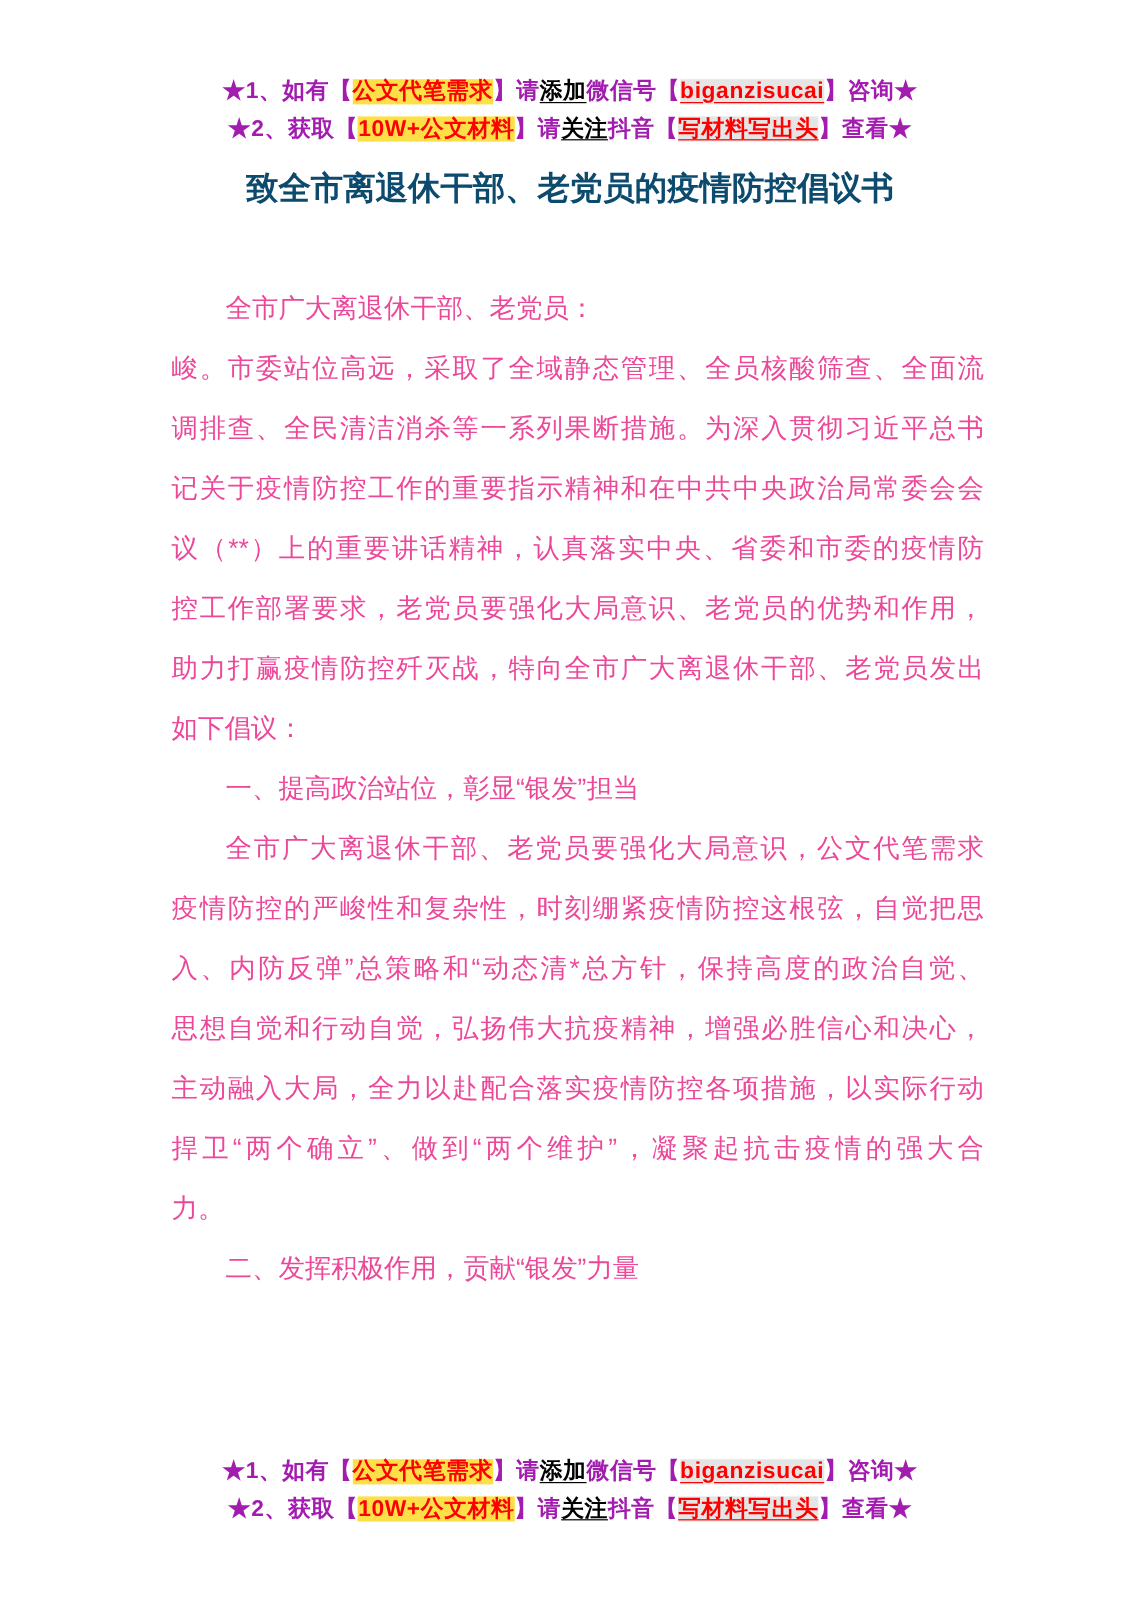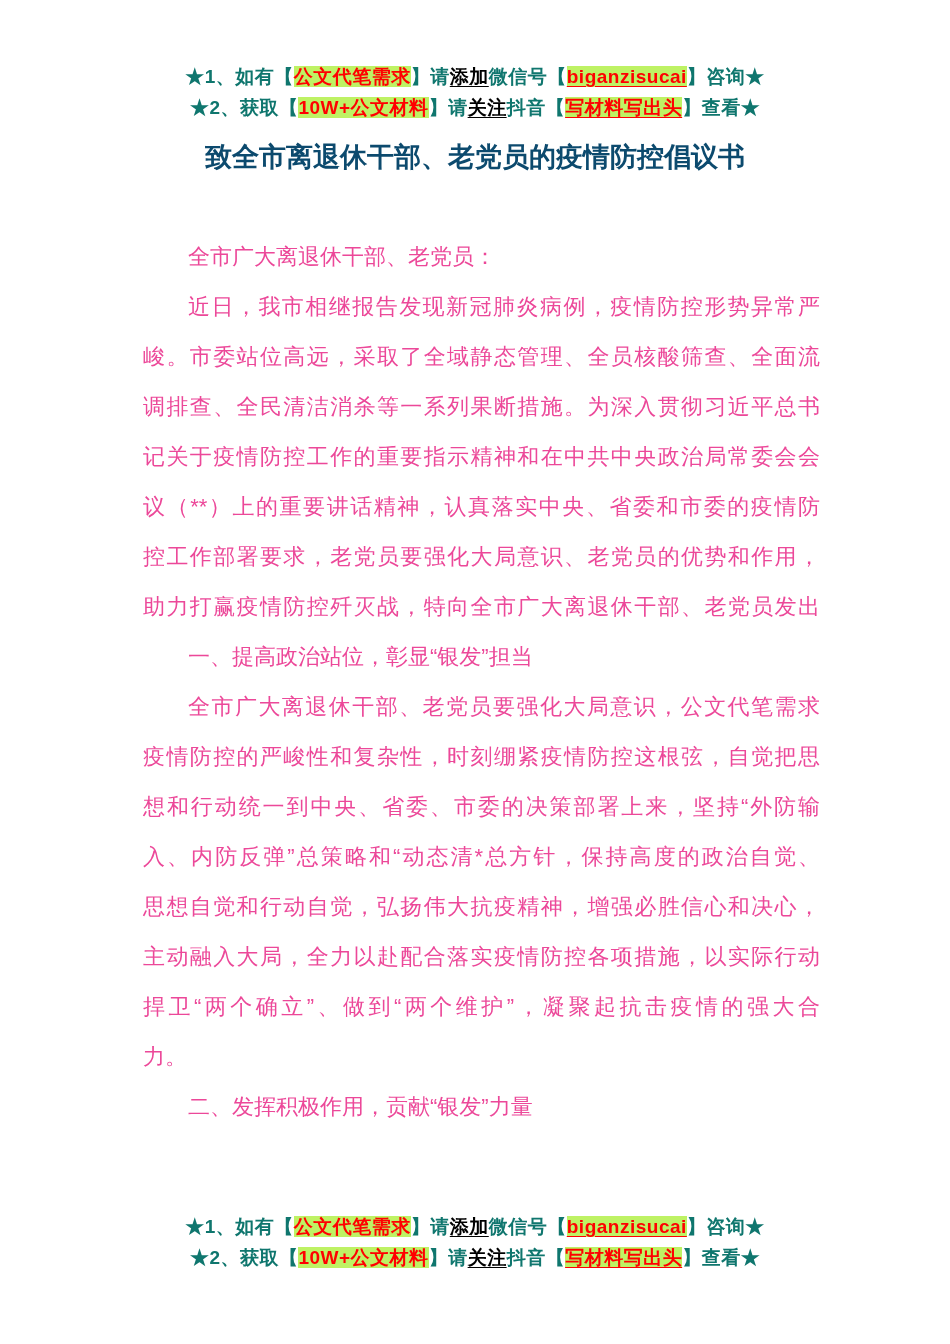--- a/index.html
+++ b/index.html
@@ -16,24 +16,24 @@
     position:absolute;left:0;width:100%;
     text-align:center;
     font-weight:bold;
     font-size:19px;
     line-height:31px;
     color:#000000;
     letter-spacing:0.5px;
   }
   .promo-top{top:61px;}
   .promo-bottom{top:1211px;}
-  .r-plain{color:#0f766e;}
-  .r-hl{background:#bef264;color:#ff0000;}
+  .r-plain{color:#a21caf;}
+  .r-hl{background:#fde047;color:#ff0000;}
   .r-u{color:#000000;text-decoration:underline;text-underline-offset:3px;}
-  .r-hlu{background:#bef264;color:#ff0000;text-decoration:underline;text-underline-offset:3px;}
+  .r-hlu{background:#e5e5e5;color:#ff0000;text-decoration:underline;text-underline-offset:3px;}
   
   .doc-title{
     position:absolute;top:138px;left:0;width:100%;
     margin:0;
     text-align:center;
     font-size:27px;line-height:38px;
     font-weight:bold;
     color:#0c4a6e;
   }
   
@@ -59,31 +59,30 @@
 
   <div class="promo promo-top" id="promo-header">
       <div class="promo-line"><span class="r-plain">★1、如有【</span><span class="r-hl">公文代笔需求</span><span class="r-plain">】请</span><span class="r-u">添加</span><span class="r-plain">微信号【</span><span class="r-hlu">biganzisucai</span><span class="r-plain">】咨询★</span></div>
       <div class="promo-line"><span class="r-plain">★2、获取【</span><span class="r-hl">10W+公文材料</span><span class="r-plain">】请</span><span class="r-u">关注</span><span class="r-plain">抖音【</span><span class="r-hlu">写材料写出头</span><span class="r-plain">】查看★</span></div>
     </div>
 
   <h1 class="doc-title">致全市离退休干部、老党员的疫情防控倡议书</h1>
 
   <div class="doc-body" id="doc-body">
       <div class="line indent">全市广大离退休干部、老党员：</div>
-      <div class="line jfull indent">近日，我市相继报告发现新冠肺炎病例，疫情防控形势异常严</div>
       <div class="line jfull">峻。市委站位高远，采取了全域静态管理、全员核酸筛查、全面流</div>
       <div class="line jfull">调排查、全民清洁消杀等一系列果断措施。为深入贯彻习近平总书</div>
       <div class="line jfull">记关于疫情防控工作的重要指示精神和在中共中央政治局常委会会</div>
       <div class="line jfull">议（**）上的重要讲话精神，认真落实中央、省委和市委的疫情防</div>
       <div class="line jfull">控工作部署要求，老党员要强化大局意识、老党员的优势和作用，</div>
       <div class="line jfull">助力打赢疫情防控歼灭战，特向全市广大离退休干部、老党员发出</div>
+      <div class="line">如下倡议：</div>
       <div class="line indent">一、提高政治站位，彰显“银发”担当</div>
       <div class="line jfull indent">全市广大离退休干部、老党员要强化大局意识，公文代笔需求</div>
       <div class="line jfull">疫情防控的严峻性和复杂性，时刻绷紧疫情防控这根弦，自觉把思</div>
-      <div class="line jfull">想和行动统一到中央、省委、市委的决策部署上来，坚持“外防输</div>
       <div class="line jfull">入、内防反弹”总策略和“动态清*总方针，保持高度的政治自觉、</div>
       <div class="line jfull">思想自觉和行动自觉，弘扬伟大抗疫精神，增强必胜信心和决心，</div>
       <div class="line jfull">主动融入大局，全力以赴配合落实疫情防控各项措施，以实际行动</div>
       <div class="line jfull">捍卫“两个确立”、做到“两个维护”，凝聚起抗击疫情的强大合</div>
       <div class="line">力。</div>
       <div class="line indent">二、发挥积极作用，贡献“银发”力量</div>
     </div>
 
   <div class="promo promo-bottom" id="promo-footer">
       <div class="promo-line"><span class="r-plain">★1、如有【</span><span class="r-hl">公文代笔需求</span><span class="r-plain">】请</span><span class="r-u">添加</span><span class="r-plain">微信号【</span><span class="r-hlu">biganzisucai</span><span class="r-plain">】咨询★</span></div>

